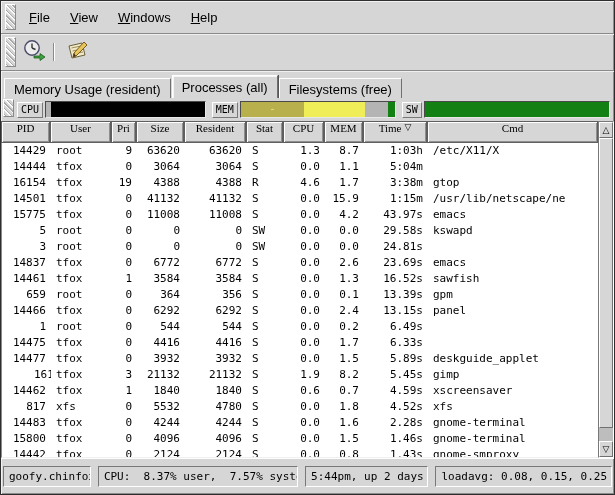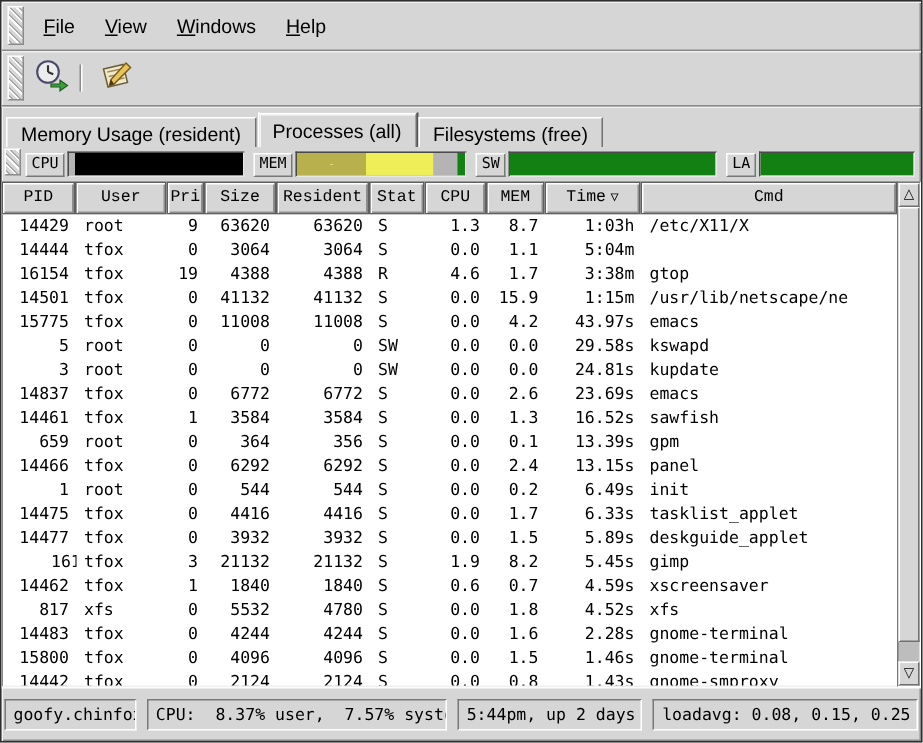--- a/index.html
+++ b/index.html
@@ -50,22 +50,22 @@
     padding:1px 3px;margin-right:2px;background:#d6d6d6;
     border:1px solid;border-color:#ffffff #787878 #787878 #ffffff;}
   .meter-bar{flex:1;height:15px;display:flex;overflow:hidden;
     border:1px solid;border-color:#4a4a4a #e8e8e8 #e8e8e8 #4a4a4a;background:#b0b0b0;}
   .meter-seg{height:100%;}
   .meter-seg.dotted{background-image:radial-gradient(#ddd884 1px, transparent 1.4px);background-size:6px 5px;}
 
   
   .content{flex:1;position:relative;padding-right:16px;display:flex;flex-direction:column;min-height:0;}
   .header-row{display:flex;height:22px;background:#d6d6d6;}
-  .col-header{font-family:Liberation Mono, monospace;font-size:11px;
-    display:flex;align-items:center;justify-content:center;gap:3px;
+  .col-header{font-family:Liberation Serif, serif;font-size:11px;
+    display:flex;justify-content:center;gap:3px;
     background:#d6d6d6;border:1px solid #5f5f5f;
     box-shadow:inset 1px 1px 0 #ffffff, inset -1px -1px 0 #8f8f8f;
     box-sizing:border-box;padding:0;overflow:hidden;white-space:nowrap;flex:0 0 auto;}
   .col-header .sort-glyph{font-size:9px;}
   .tbody{flex:1;background:#ffffff;overflow:hidden;
     border-left:1px solid #8a8a8a;border-bottom:1px solid #f0f0f0;}
   .prow{display:flex;height:16px;}
   .cell{font-family:"DejaVu Sans Mono",monospace;font-size:11px;line-height:16px;
     white-space:pre;overflow:hidden;box-sizing:border-box;flex:0 0 auto;}
   .cell.r{text-align:right;padding-right:5px;}
@@ -156,26 +156,20 @@
           <span class="meter-seg" style="width: 14.5%; background: rgb(180, 180, 180);"></span>
           <span class="meter-seg" style="width: 4.5%; background: rgb(18, 128, 18);"></span>
         </div>
       </div>
       <div class="meter-group g2">
         <span class="meter-label">SW</span>
         <div class="meter-bar">
           <span class="meter-seg" style="width: 100%; background: rgb(18, 128, 18);"></span>
         </div>
       </div>
-      <div class="meter-group g3">
-        <span class="meter-label">LA</span>
-        <div class="meter-bar">
-          <span class="meter-seg" style="width: 100%; background: rgb(18, 128, 18);"></span>
-        </div>
-      </div>
     </div>
 </div>
 
 <div class="content">
   <div class="header-row" id="header-row">
       <button class="col-header" style="width: 49px;">
         <span>PID</span>
       </button>
       <button class="col-header" style="width: 61px;">
         <span>User</span>
@@ -281,21 +275,20 @@
       <div class="prow">
         <span class="cell r" style="width: 49px;">3</span>
         <span class="cell l" style="width: 61px;">root</span>
         <span class="cell r" style="width: 25px;">0</span>
         <span class="cell r" style="width: 48px;">0</span>
         <span class="cell r" style="width: 62px;">0</span>
         <span class="cell l" style="width: 37px;">SW</span>
         <span class="cell r" style="width: 41px;">0.0</span>
         <span class="cell r" style="width: 39px;">0.0</span>
         <span class="cell r" style="width: 64px;">24.81s</span>
-        <span class="cell l" style="flex: 1 1 auto;">kupdate</span>
       </div>
       <div class="prow">
         <span class="cell r" style="width: 49px;">14837</span>
         <span class="cell l" style="width: 61px;">tfox</span>
         <span class="cell r" style="width: 25px;">0</span>
         <span class="cell r" style="width: 48px;">6772</span>
         <span class="cell r" style="width: 62px;">6772</span>
         <span class="cell l" style="width: 37px;">S</span>
         <span class="cell r" style="width: 41px;">0.0</span>
         <span class="cell r" style="width: 39px;">2.6</span>
@@ -341,33 +334,31 @@
       <div class="prow">
         <span class="cell r" style="width: 49px;">1</span>
         <span class="cell l" style="width: 61px;">root</span>
         <span class="cell r" style="width: 25px;">0</span>
         <span class="cell r" style="width: 48px;">544</span>
         <span class="cell r" style="width: 62px;">544</span>
         <span class="cell l" style="width: 37px;">S</span>
         <span class="cell r" style="width: 41px;">0.0</span>
         <span class="cell r" style="width: 39px;">0.2</span>
         <span class="cell r" style="width: 64px;">6.49s</span>
-        <span class="cell l" style="flex: 1 1 auto;">init</span>
       </div>
       <div class="prow">
         <span class="cell r" style="width: 49px;">14475</span>
         <span class="cell l" style="width: 61px;">tfox</span>
         <span class="cell r" style="width: 25px;">0</span>
         <span class="cell r" style="width: 48px;">4416</span>
         <span class="cell r" style="width: 62px;">4416</span>
         <span class="cell l" style="width: 37px;">S</span>
         <span class="cell r" style="width: 41px;">0.0</span>
         <span class="cell r" style="width: 39px;">1.7</span>
         <span class="cell r" style="width: 64px;">6.33s</span>
-        <span class="cell l" style="flex: 1 1 auto;">tasklist_applet</span>
       </div>
       <div class="prow">
         <span class="cell r" style="width: 49px;">14477</span>
         <span class="cell l" style="width: 61px;">tfox</span>
         <span class="cell r" style="width: 25px;">0</span>
         <span class="cell r" style="width: 48px;">3932</span>
         <span class="cell r" style="width: 62px;">3932</span>
         <span class="cell l" style="width: 37px;">S</span>
         <span class="cell r" style="width: 41px;">0.0</span>
         <span class="cell r" style="width: 39px;">1.5</span>

